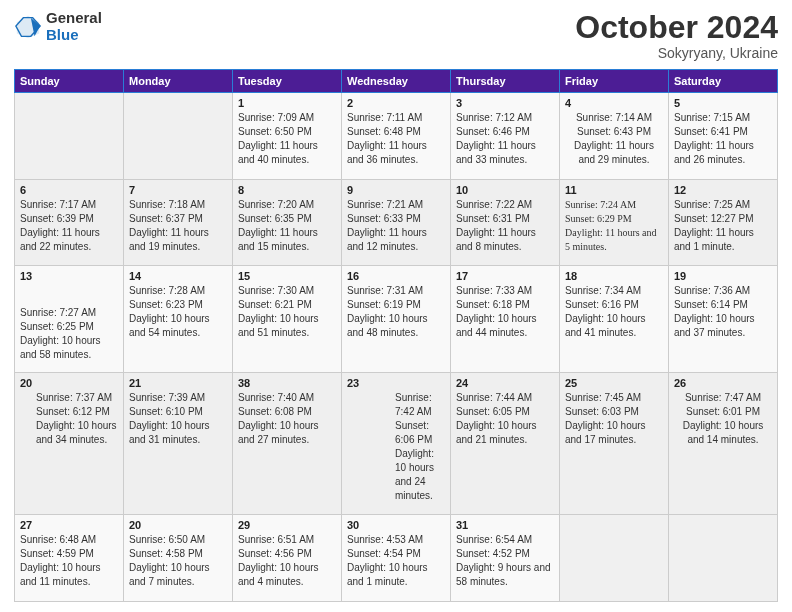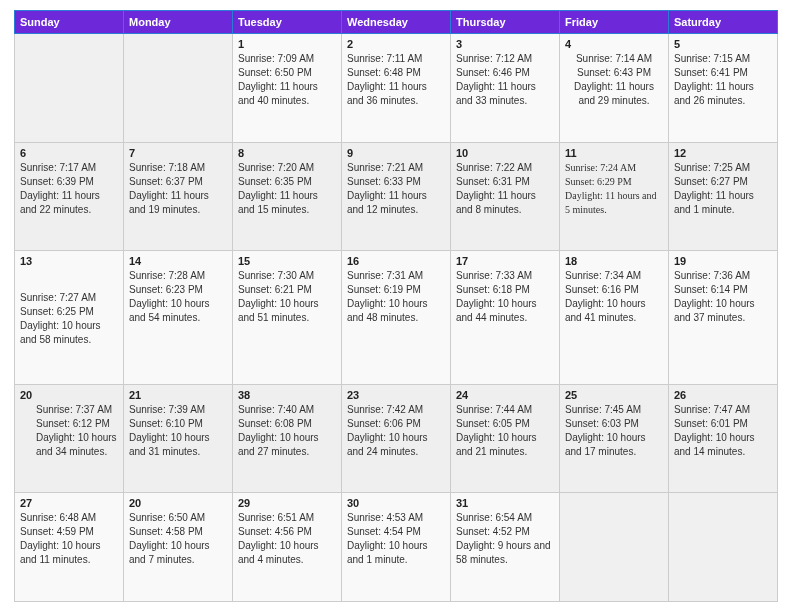--- a/index.html
+++ b/index.html
@@ -60,21 +60,21 @@
       font-size: 14px;
       color: #555;
     }
     .calendar {
       flex: 1;
       border-collapse: collapse;
       width: 100%;
       font-size: 9.5px;
     }
     .calendar thead tr th {
-      background: #6d28d9;
+      background: #4c1d95;
       color: #fff;
       text-align: left;
       padding: 5px 5px;
       font-size: 11px;
       font-weight: bold;
       border: 1px solid #2a7dd6;
     }
     .calendar tbody tr td {
       border: 1px solid #ccc;
       vertical-align: top;
@@ -102,20 +102,37 @@
       font-size: 10px;
     }
     .empty-cell {
       background: #f0f0f0 !important;
     }
   </style>
 </head>
 <body>
 
 <div class="page">
+  <div class="header">
+    <div class="logo">
+      <svg class="logo-icon" viewBox="0 0 30 30">
+        <polygon points="15,3 27,10 27,22 15,27 3,22 3,10" fill="#1a6fbc" opacity="0.15"></polygon>
+        <polygon points="18,5 28,14 22,25" fill="#1a6fbc"></polygon>
+        <polygon points="10,5 20,5 28,14 18,25 8,25 2,14" fill="none" stroke="#1a6fbc" stroke-width="1.5"></polygon>
+      </svg>
+      <div class="logo-text">
+        <span class="logo-general">General</span>
+        <span class="logo-blue">Blue</span>
+      </div>
+    </div>
+    <div class="title-block">
+      <div class="month-title">October 2024</div>
+      <div class="subtitle">Sokyryany, Ukraine</div>
+    </div>
+  </div>
 
   <table class="calendar">
     <thead>
       <tr>
         <th>Sunday</th>
         <th>Monday</th>
         <th>Tuesday</th>
         <th>Wednesday</th>
         <th>Thursday</th>
         <th>Friday</th>
@@ -190,21 +207,21 @@
           </td>
           <td>
             <span class="day-num">11</span>
             <div class="day-info" style="white-space: pre-line; font-family: Liberation Serif, serif;">Sunrise: 7:24 AM
 Sunset: 6:29 PM
 Daylight: 11 hours and 5 minutes.</div>
           </td>
           <td>
             <span class="day-num">12</span>
             <div class="day-info" style="white-space: pre-line;">Sunrise: 7:25 AM
-Sunset: 6:27 PM
+Sunset: 12:27 PM
 Daylight: 11 hours and 1 minute.</div>
           </td>
         </tr>
         <tr>
           <td>
             <span class="day-num">13</span>
             <div class="day-info" style="white-space: pre-line; margin-top: 24px;">Sunrise: 7:27 AM
 Sunset: 6:25 PM
 Daylight: 10 hours and 58 minutes.</div>
           </td>
@@ -259,39 +276,39 @@
 Daylight: 10 hours and 31 minutes.</div>
           </td>
           <td>
             <span class="day-num">38</span>
             <div class="day-info" style="white-space: pre-line;">Sunrise: 7:40 AM
 Sunset: 6:08 PM
 Daylight: 10 hours and 27 minutes.</div>
           </td>
           <td>
             <span class="day-num">23</span>
-            <div class="day-info" style="white-space: pre-line;">Sunrise: 7:42 AM
+            <div class="day-info" style="white-space: pre-line; margin-left: 48px;">Sunrise: 7:42 AM
 Sunset: 6:06 PM
 Daylight: 10 hours and 24 minutes.</div>
           </td>
           <td>
             <span class="day-num">24</span>
             <div class="day-info" style="white-space: pre-line;">Sunrise: 7:44 AM
 Sunset: 6:05 PM
 Daylight: 10 hours and 21 minutes.</div>
           </td>
           <td>
             <span class="day-num">25</span>
             <div class="day-info" style="white-space: pre-line;">Sunrise: 7:45 AM
 Sunset: 6:03 PM
 Daylight: 10 hours and 17 minutes.</div>
           </td>
           <td>
             <span class="day-num">26</span>
-            <div class="day-info" style="white-space: pre-line;">Sunrise: 7:47 AM
+            <div class="day-info" style="white-space: pre-line; text-align: center;">Sunrise: 7:47 AM
 Sunset: 6:01 PM
 Daylight: 10 hours and 14 minutes.</div>
           </td>
         </tr>
         <tr>
           <td>
             <span class="day-num">27</span>
             <div class="day-info" style="white-space: pre-line;">Sunrise: 6:48 AM
 Sunset: 4:59 PM
 Daylight: 10 hours and 11 minutes.</div>

